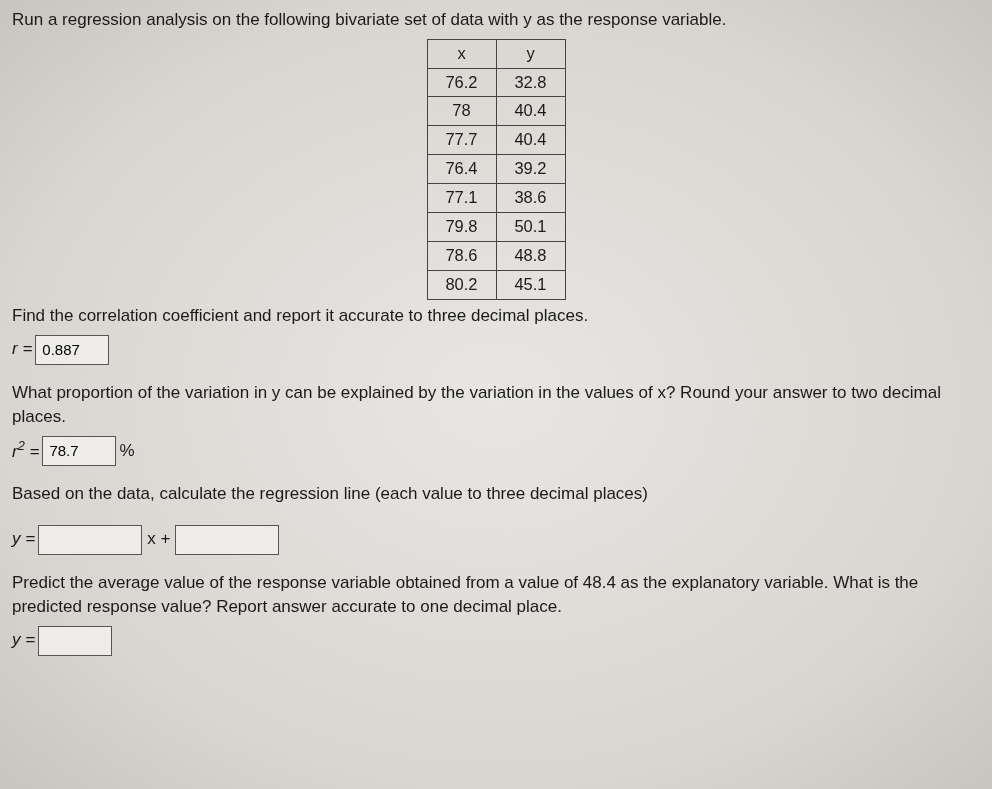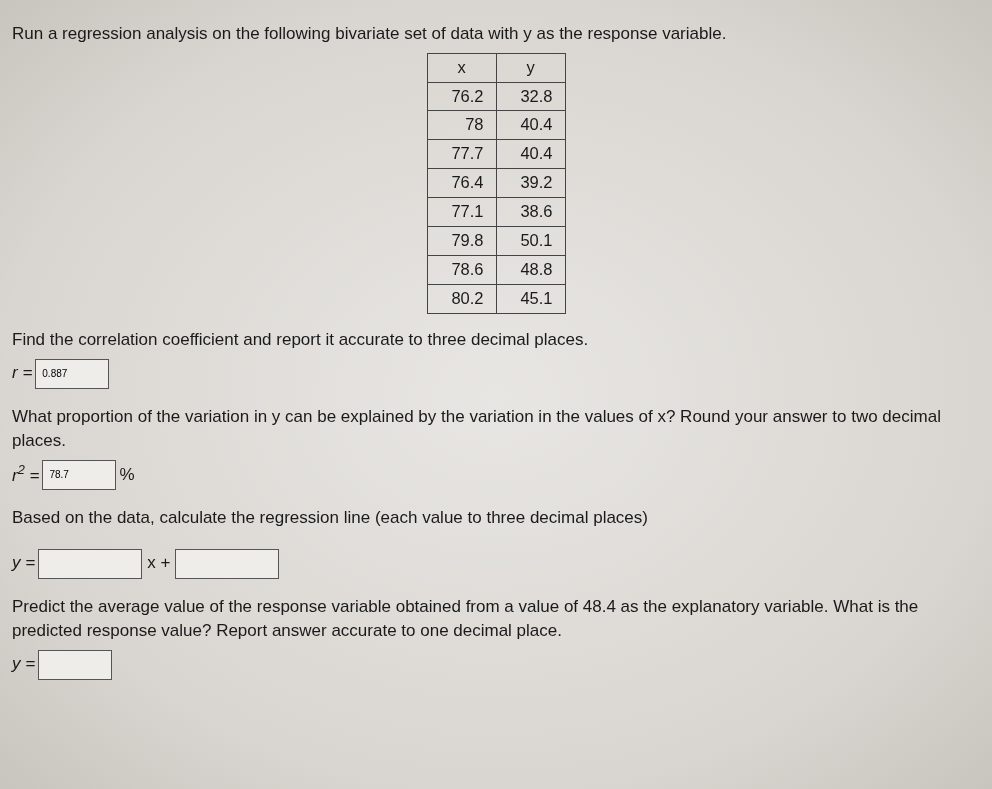--- a/index.html
+++ b/index.html
@@ -7,41 +7,41 @@
     padding: 8px 12px;
     font-family: "Segoe UI", Arial, sans-serif;
     font-size: 17px;
     color: #1a1a1a;
     background: radial-gradient(ellipse at center, #e8e6e3 0%, #d9d6d1 70%, #c8c4be 100%);
     width: 992px;
     height: 789px;
     box-sizing: border-box;
     line-height: 1.45;
   }
-  .prompt-text { margin: 14px 0 6px 0; }
+  .prompt-text { margin: 0 0 6px 0; }
   .data-table {
     border-collapse: collapse;
     margin: 0 auto 4px auto;
   }
   .data-table th, .data-table td {
     border: 1px solid #444;
     padding: 2px 12px;
-    text-align: right;
+    text-align: center;
     font-weight: normal;
     font-size: 16.5px;
     min-width: 44px;
   }
   .data-table th {
     text-align: center;
     font-weight: normal;
   }
   input[type="text"] {
     border: 1px solid #555;
     background: #efede9;
-    font-size: 10px;
+    font-size: 15px;
     padding: 3px 6px;
     height: 22px;
     box-sizing: content-box;
     font-family: inherit;
   }
   .input-small { width: 60px; }
   .input-med { width: 90px; }
   .answer-row { margin: 4px 0 14px 0; display:flex; align-items:center; gap:3px;}
   .section-gap { margin-top: 16px; }
   .plainlabel { font-style: normal; }

